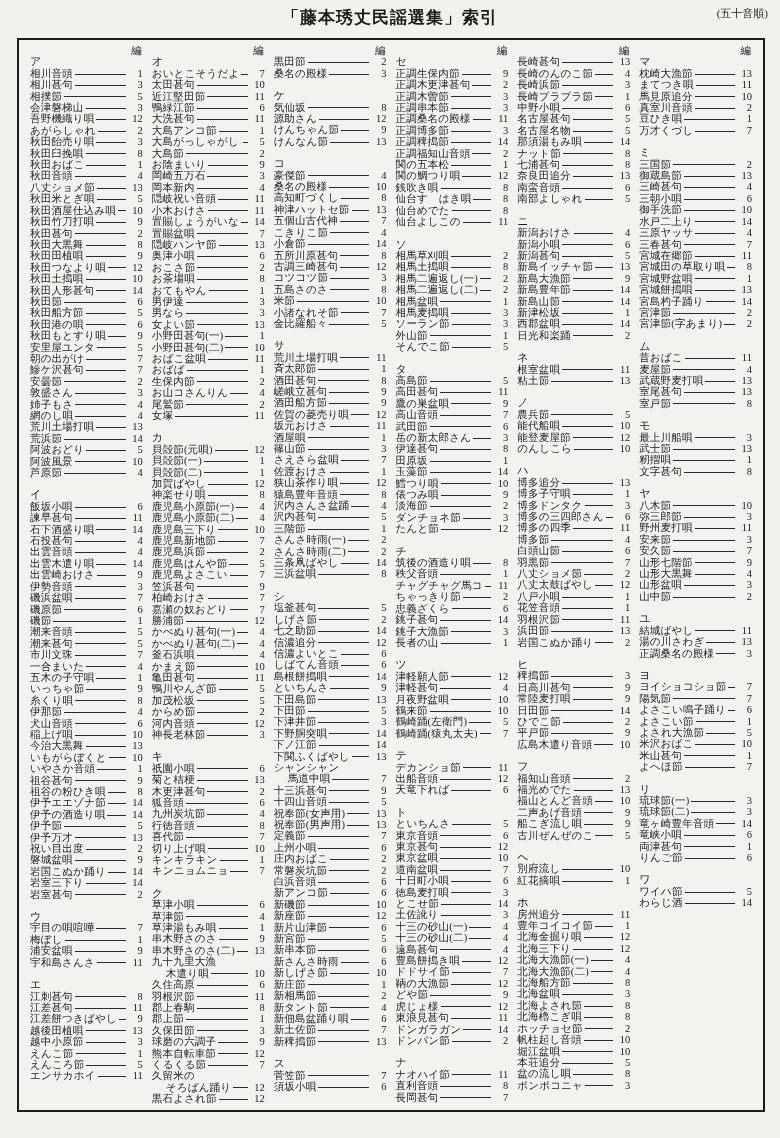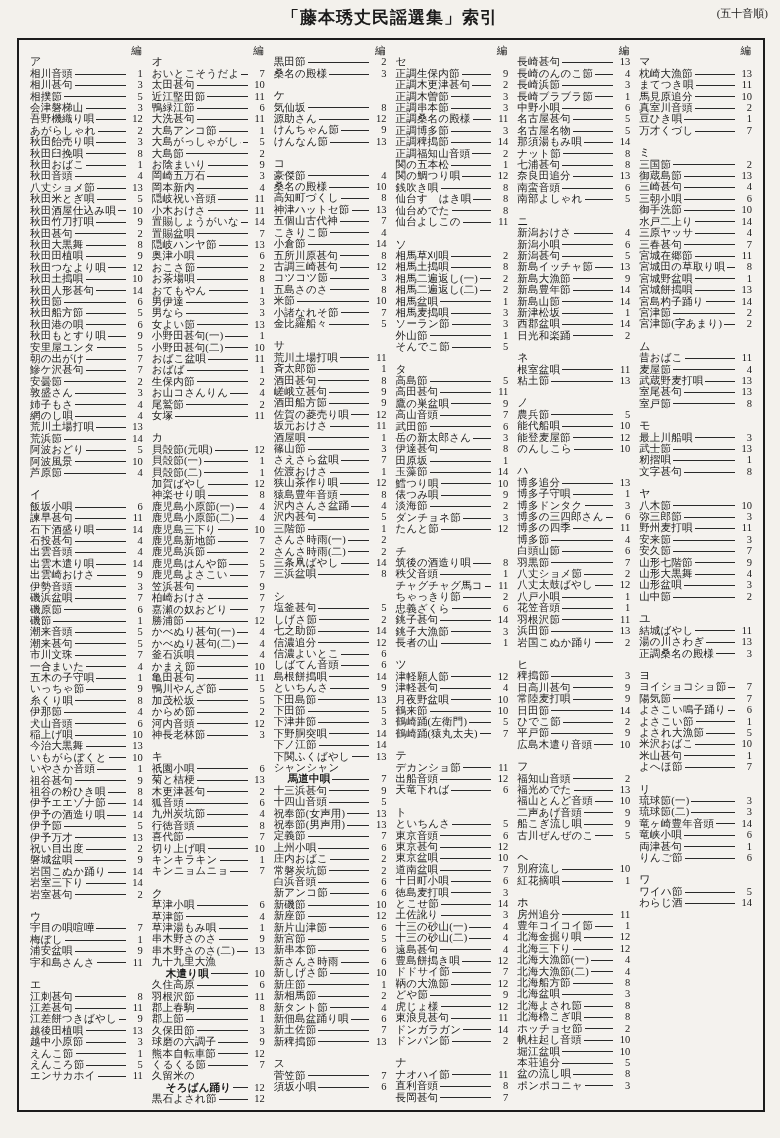--- a/index.html
+++ b/index.html
@@ -25,21 +25,21 @@
     background:#f4f2ee;
   }
   .columns{display:flex;height:100%;gap:9px;}
   .col{flex:1;min-width:0;font-size:10.5px;line-height:11.4px;}
   .col-head{text-align:right;padding-right:1px;font-size:10.5px;}
   .sec-block{margin-top:11px;}
   .sec-block.first, .sec-block.cont{margin-top:0;}
   .sec{font-size:11px;}
   .row{display:flex;align-items:baseline;white-space:nowrap;}
   .row .t{flex:0 1 auto;overflow:hidden;letter-spacing:0.2px;}
-  .row .t.indent{padding-left:14px;font-weight:bold;}
+  .row .t.indent{padding-left:14px;}
   .leader{
     flex:1 1 4px;min-width:5px;height:1px;background:#2a2a2a;
     align-self:center;margin:1px 3px 0 2px;
   }
   .pg{flex:0 0 14px;text-align:right;}
 </style>
 </head>
 <body>
 
 <div class="titlebar">

